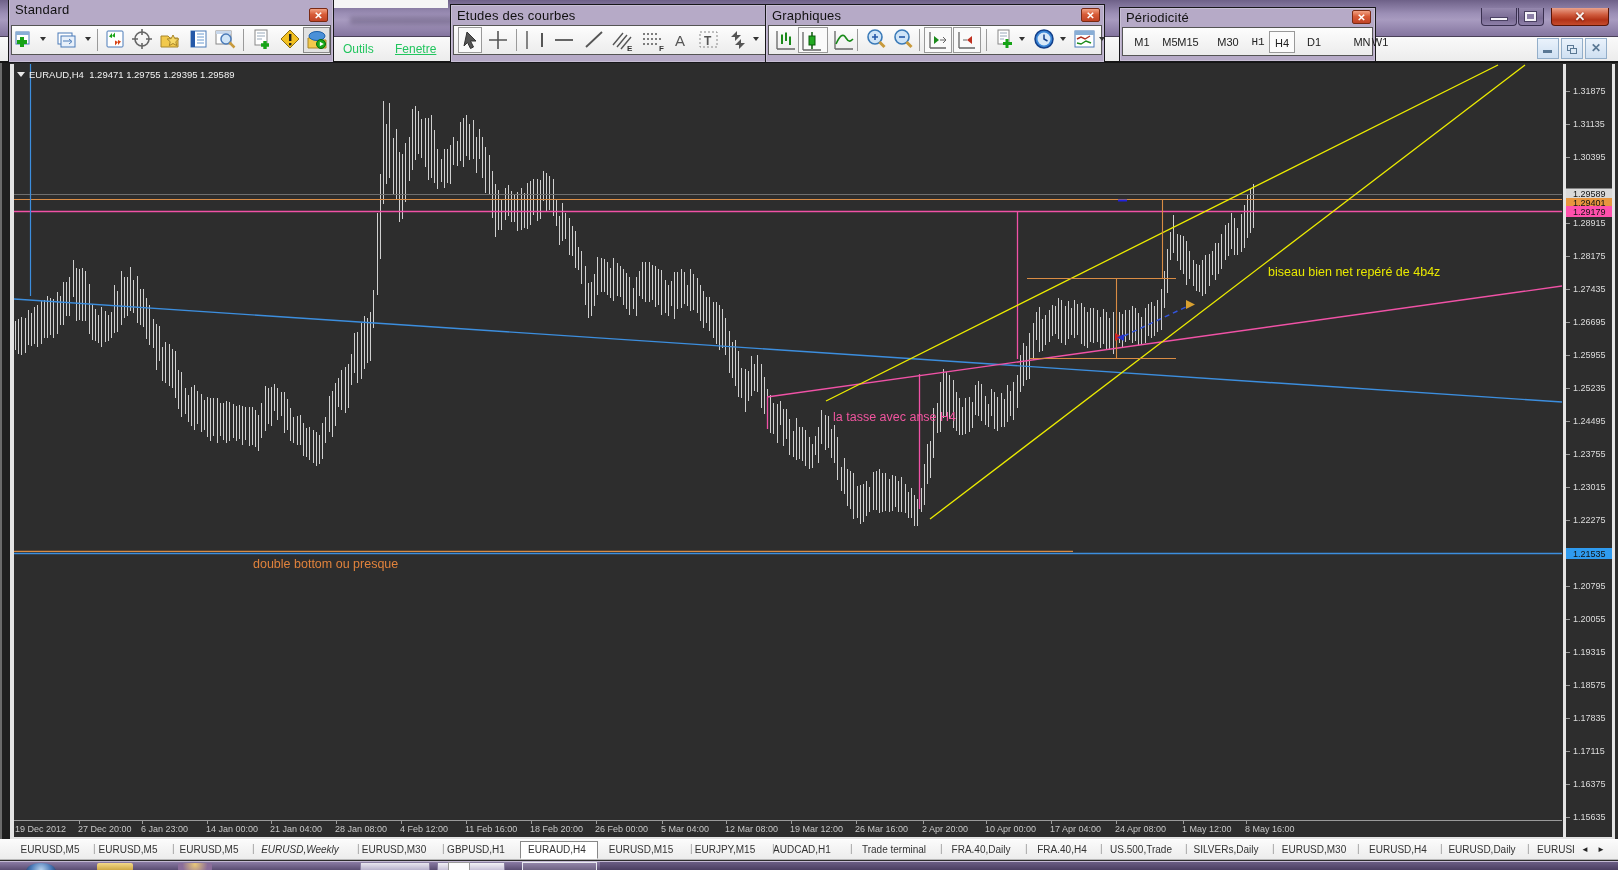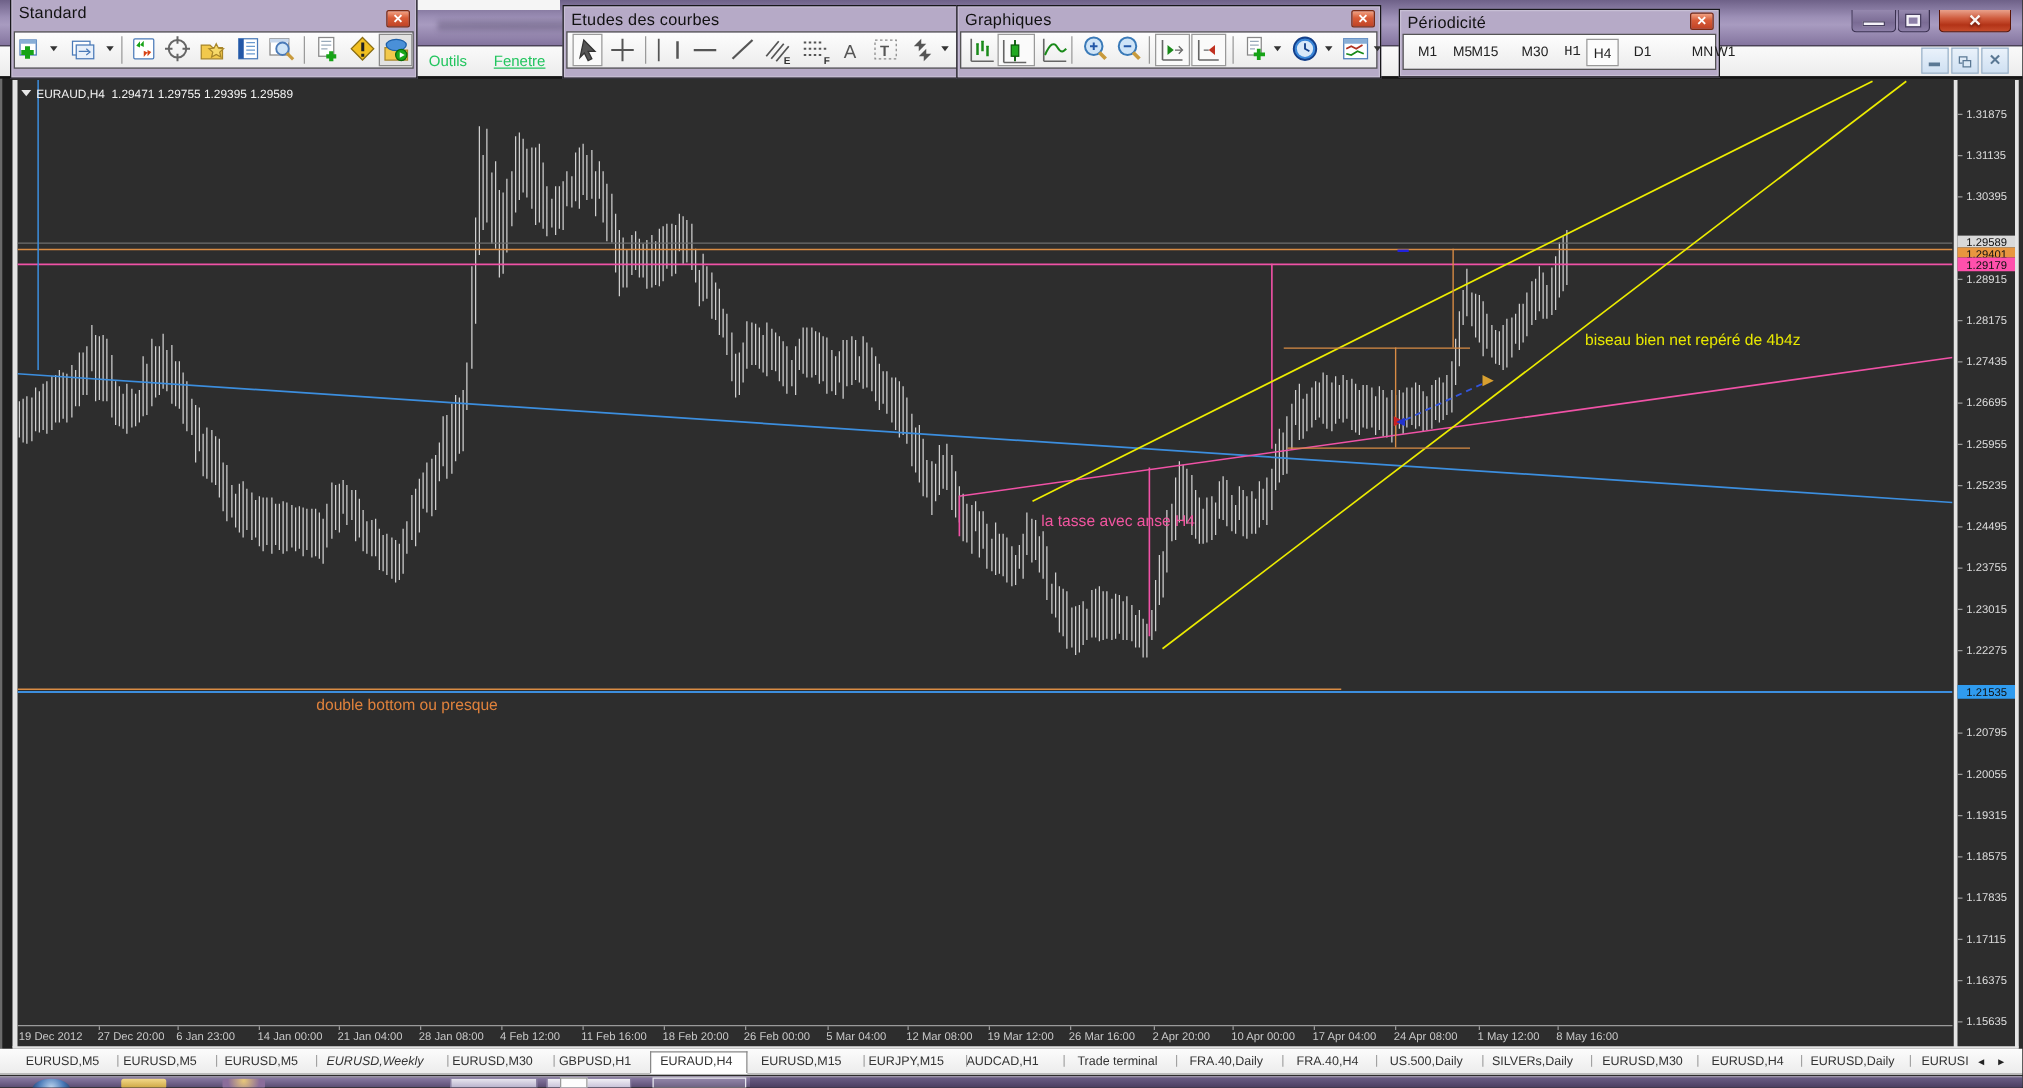--- a/index.html
+++ b/index.html
@@ -206,21 +206,21 @@
 <span class="tab" style="left:300px;font-style:italic;">EURUSD,Weekly</span>
 <span class="tab" style="left:394px;">EURUSD,M30</span>
 <span class="tab" style="left:476px;">GBPUSD,H1</span>
 <span class="tab" style="left:557px;">EURAUD,H4</span>
 <span class="tab" style="left:641px;">EURUSD,M15</span>
 <span class="tab" style="left:725px;">EURJPY,M15</span>
 <span class="tab" style="left:802px;">AUDCAD,H1</span>
 <span class="tab" style="left:894px;">Trade terminal</span>
 <span class="tab" style="left:981px;">FRA.40,Daily</span>
 <span class="tab" style="left:1062px;">FRA.40,H4</span>
-<span class="tab" style="left:1141px;">US.500,Daily</span>
+<span class="tab" style="left:1141px;">US.500,Trade</span>
 <span class="tab" style="left:1226px;">SILVERs,Daily</span>
 <span class="tab" style="left:1314px;">EURUSD,M30</span>
 <span class="tab" style="left:1398px;text-align:right;">EURUSD,H4</span>
 <span class="tab" style="left:1482px;">EURUSD,Daily</span>
 <span class="tab" style="left:1556px;">EURUSI</span>
 <span class="tsep" style="left:93px;">|</span>
 <span class="tsep" style="left:172px;">|</span>
 <span class="tsep" style="left:252px;">|</span>
 <span class="tsep" style="left:357px;">|</span>
 <span class="tsep" style="left:442px;">|</span>

